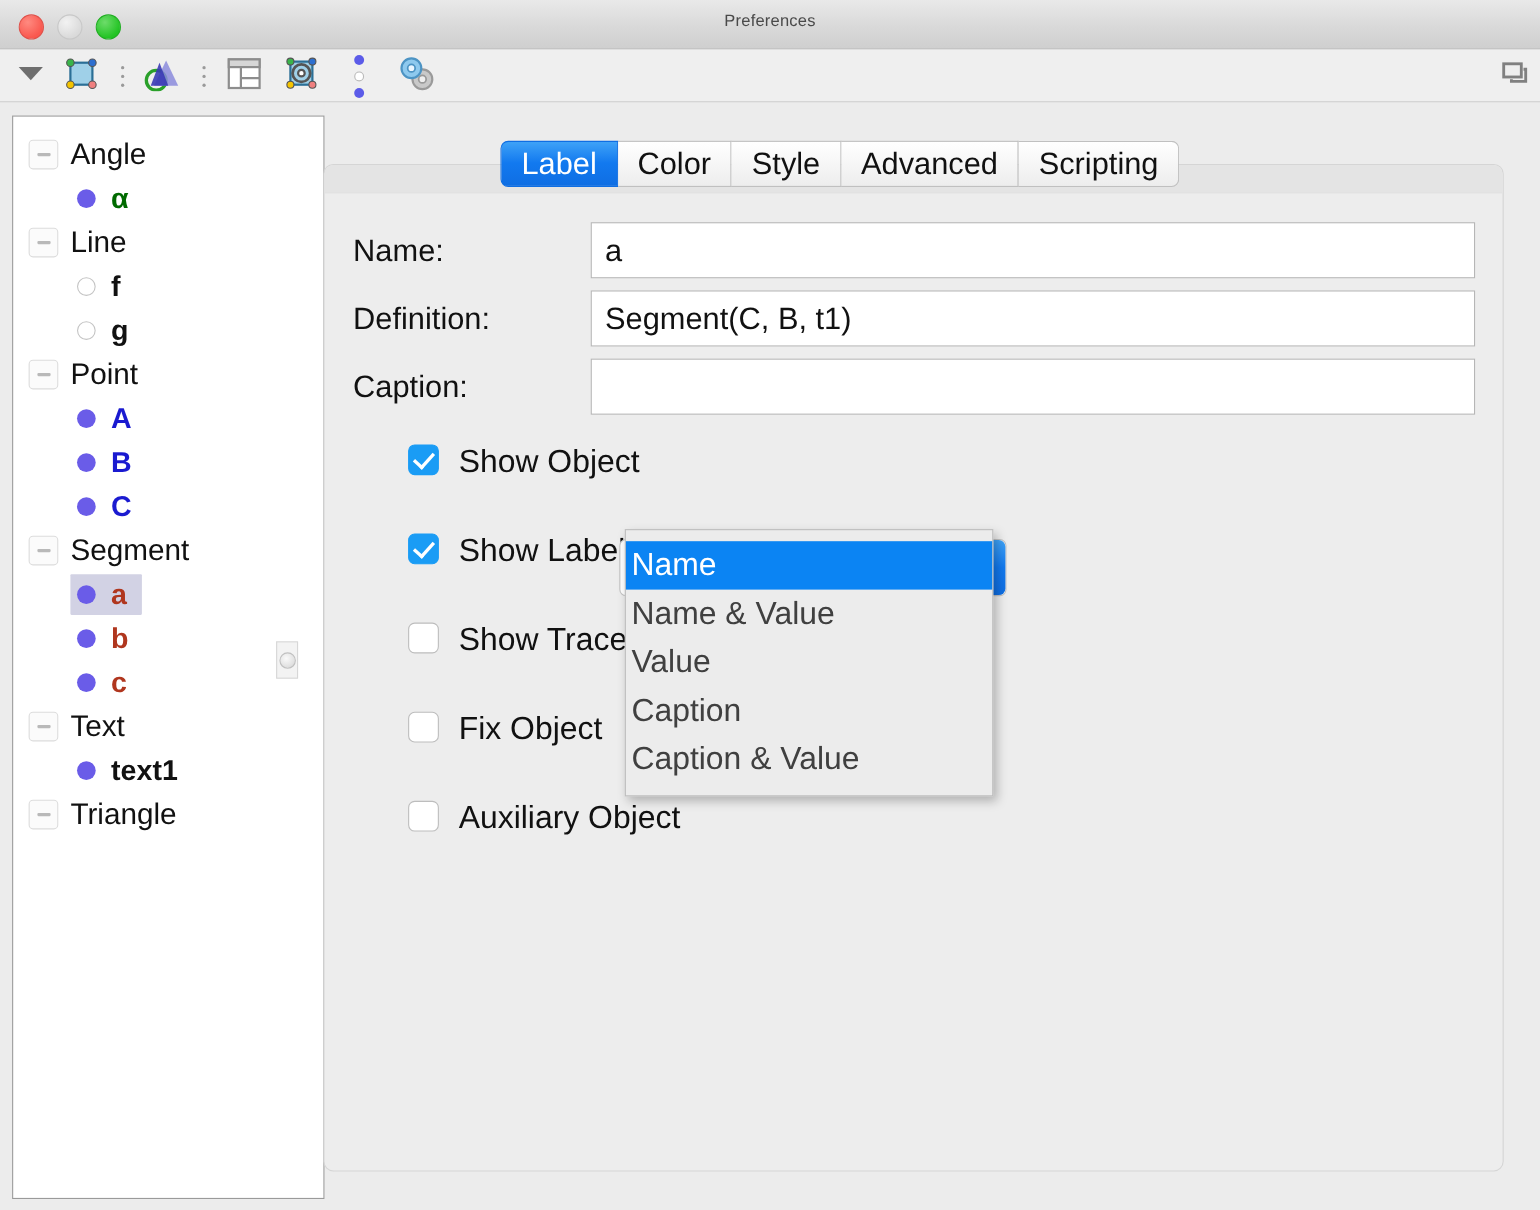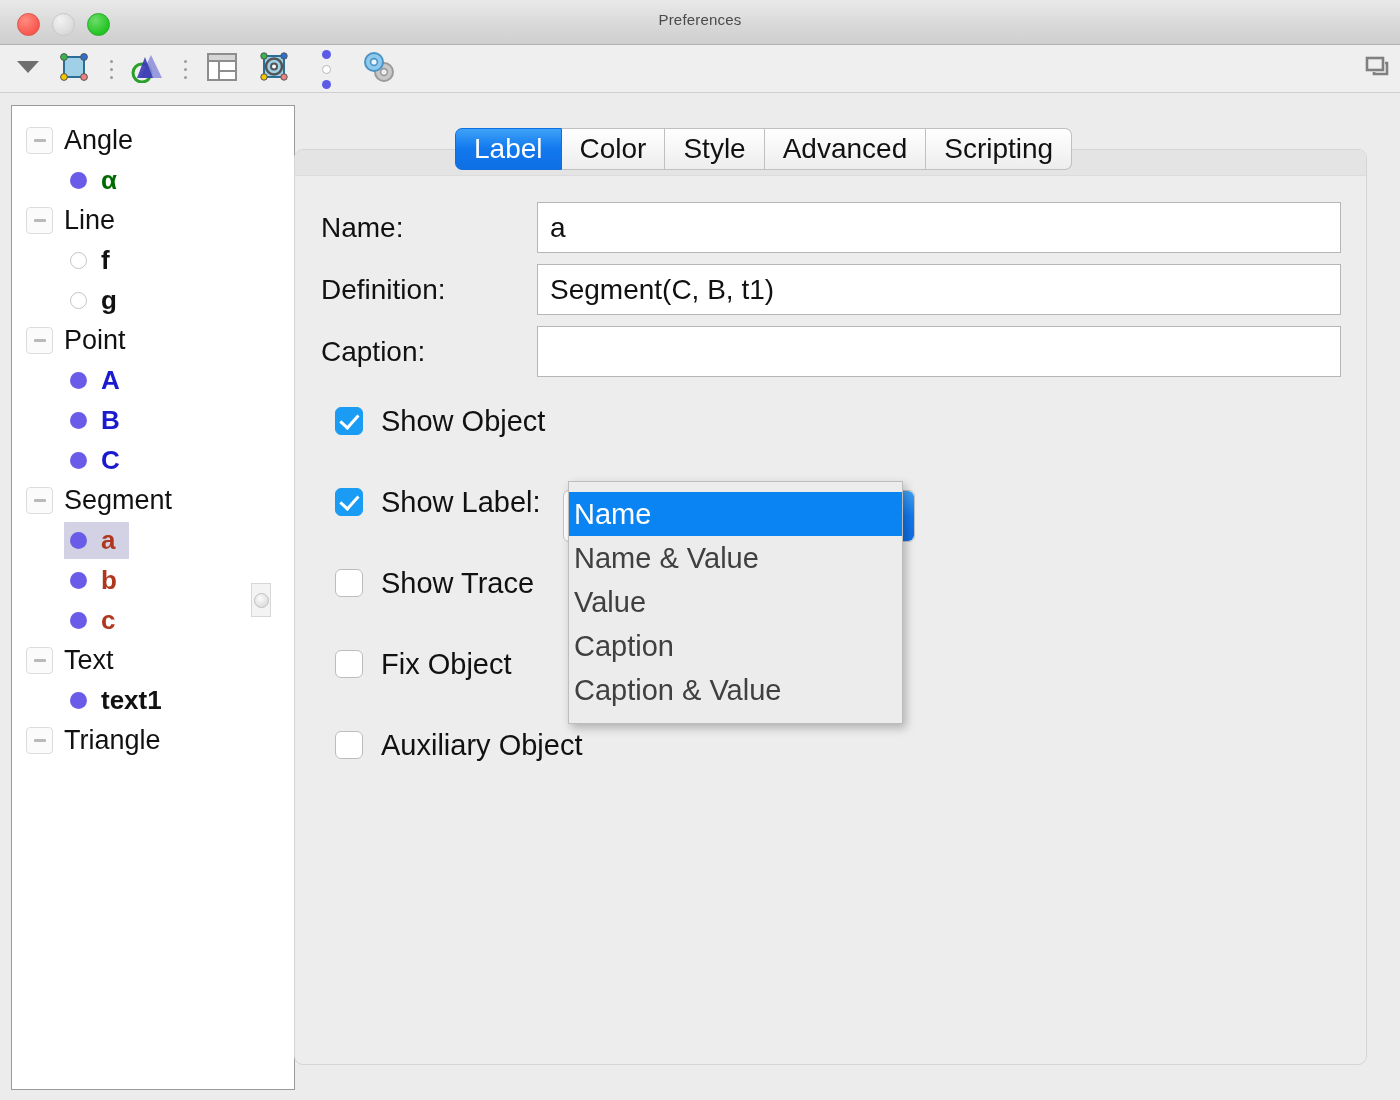--- a/index.html
+++ b/index.html
@@ -142,21 +142,21 @@
   .field-label { width: 200px; font-size: 28px; color: #111; flex: none; }
   .field-input {
     flex: 1; height: 51px; background: #ffffff;
     border: 1px solid #b6b6b6; box-sizing: border-box;
     display: flex; align-items: center; padding: 0 12px;
     font-size: 28px; color: #111;
   }
 
   
   .checks { position: absolute; left: 40px; top: 254px; width: 1000px; }
-  .check-row { display: flex; align-items: center; height: 34px; margin-bottom: 47px; }
+  .check-row { display: flex; height: 34px; margin-bottom: 47px; margin-left: 36px; }
   .cb {
     width: 28px; height: 28px; border-radius: 6px; flex: none;
     background: #ffffff; border: 1px solid #bdbdbd; box-sizing: border-box;
     display: flex; align-items: center; justify-content: center;
     margin-right: 18px;
   }
   .cb.on { background: #1a9cf5; border-color: #1a9cf5; }
   .cb.on::after {
     content: ""; display: block;
     width: 8px; height: 15px;

